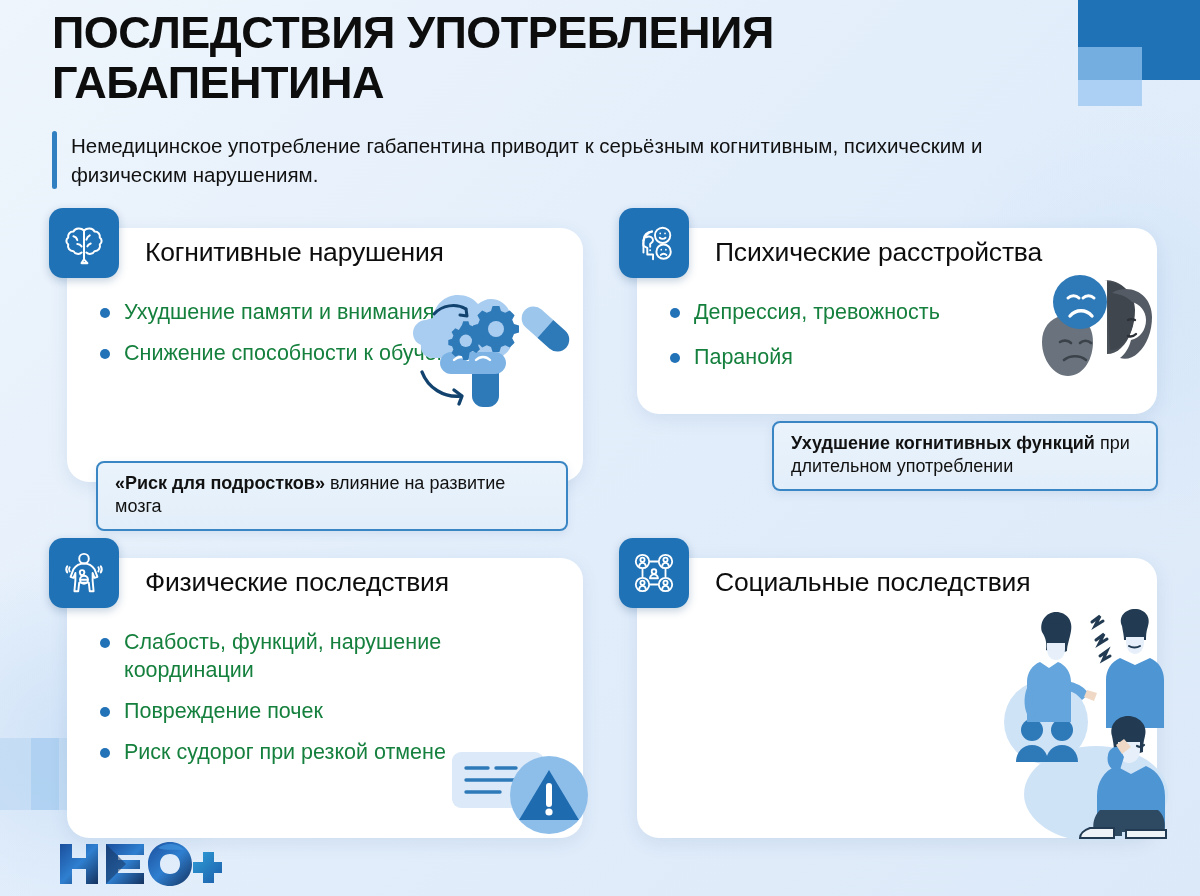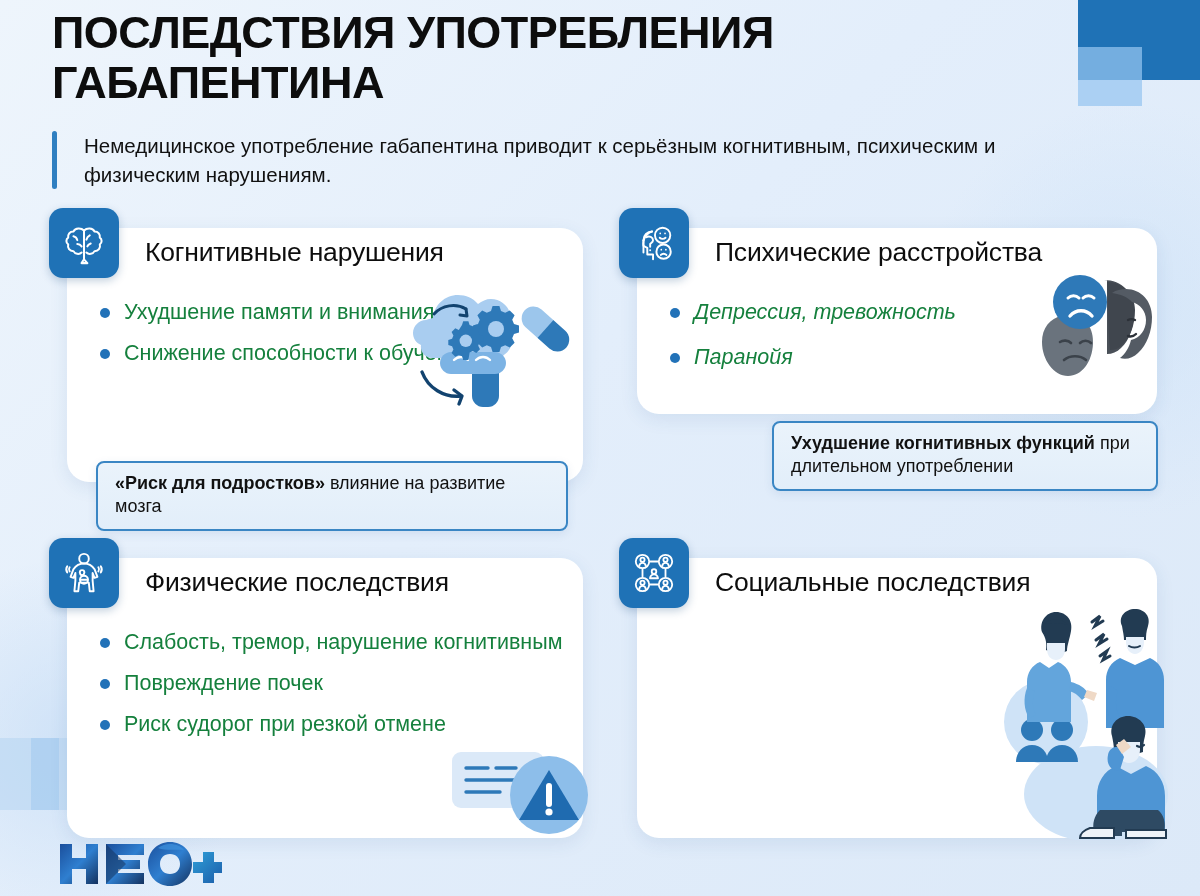--- a/index.html
+++ b/index.html
@@ -60,21 +60,21 @@
     font-weight: bold;
     line-height: 1.12;
     letter-spacing: -0.5px;
     color: #0d0d0d;
     text-transform: uppercase;
   }
 
   #subtitle-wrap {
     display: flex;
     margin-top: 22px;
-    gap: 27px;
+    gap: 14px;
   }
   #subtitle-bar {
     width: 5px;
     background: #2f7fc1;
     border-radius: 3px;
     flex: none;
   }
   #subtitle-text {
     font-size: 20.5px;
     line-height: 1.42;
@@ -139,21 +139,21 @@
     content: "";
     position: absolute;
     left: 2px;
     top: 10px;
     width: 10px; height: 10px;
     border-radius: 50%;
     background: #2272b8;
   }
 
   
-  #card-mental .bullets li { margin-bottom: 17px; font-style: italic; }
+  #card-mental .bullets li { margin-bottom: 17px; }
   #card-social .bullets li { margin-bottom: 15px; }
 
   
   .callout {
     position: absolute;
     background: linear-gradient(180deg, #eaf3fb 0%, #e2eefa 100%);
     border: 2px solid #3a86c4;
     border-radius: 8px;
     padding: 9px 17px 11px 17px;
     font-size: 18px;
@@ -310,21 +310,21 @@
       <circle cx="24" cy="9" r="5"></circle>
       <path d="M24 14c-6 0-9 3-11 6l-3 8 3 1 2-5v8l-1 11h4l1-9h10l1 9h4l-1-11v-8l2 5 3-1-3-8c-2-3-5-6-11-6z"></path>
       <path d="M22 21c-1.4 0-2.4 1.2-2.4 2.5 0 2 2.4 3.5 2.4 3.5s2.4-1.5 2.4-3.5c0-1.3-1-2.5-2.4-2.5z"></path>
       <circle cx="24" cy="31" r="4.2"></circle>
       <path d="M21 31h6"></path>
       <path d="M9 18c-1 1.5-1 3 0 4.5M6.5 17c-1.3 2-1.3 4.5 0 6.5M39 18c1 1.5 1 3 0 4.5M41.5 17c1.3 2 1.3 4.5 0 6.5"></path>
     </svg>
   </div>
   <div class="card-title">Физические последствия</div>
   <ul class="bullets">
-    <li>Слабость, тремор, нарушение когнитивным</li>
+    <li>Слабость, функций, нарушение координации</li>
     <li>Повреждение почек</li>
     <li>Риск судорог при резкой отмене</li>
   </ul>
 </div>
 
 <div class="illus" id="illus-warning">
   <svg viewBox="0 0 136 98" width="136" height="98">
     <rect x="0" y="10" width="92" height="56" rx="9" fill="#dbe9f8"></rect>
     <path d="M14 26h22M44 26h20M14 38h56M14 50h34" stroke="#2e79b8" stroke-width="3.4" stroke-linecap="round"></path>
     <circle cx="97" cy="53" r="39" fill="#8dbeea"></circle>

